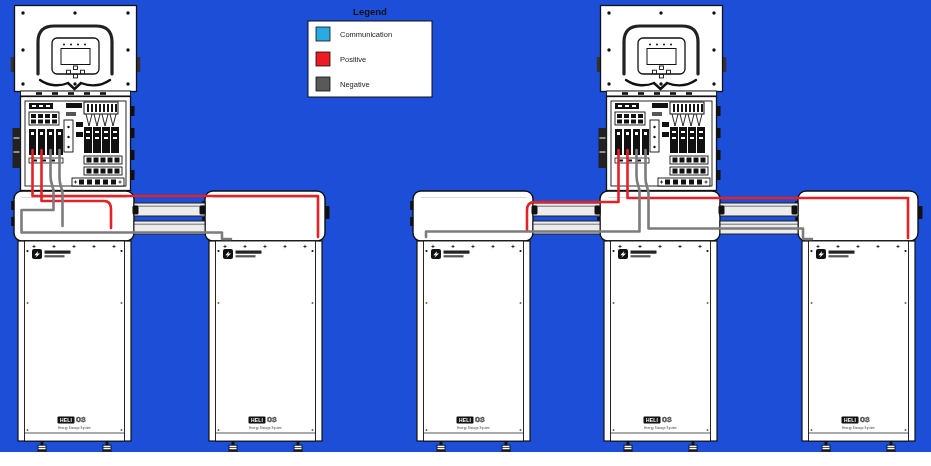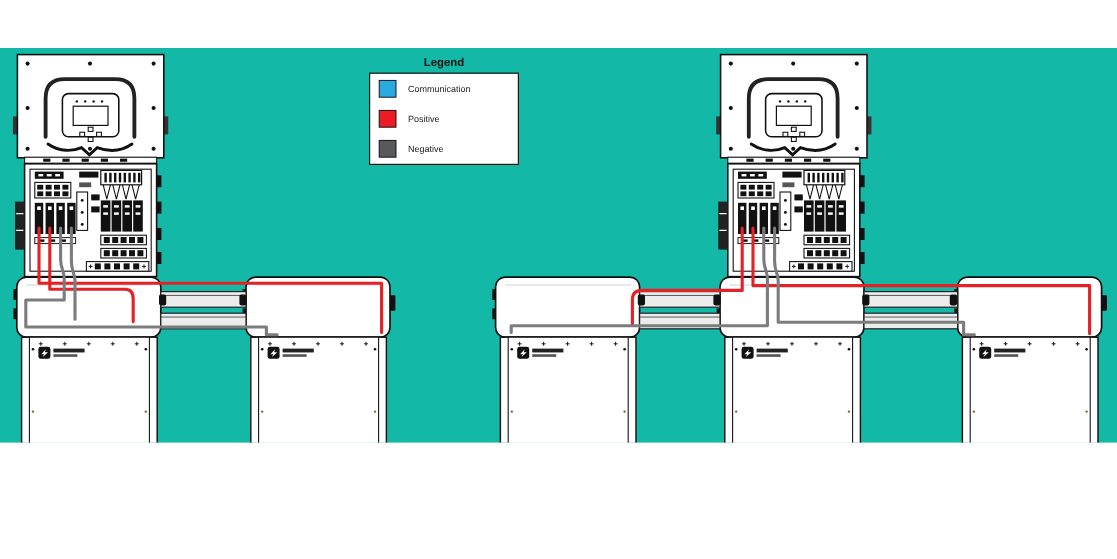--- a/index.html
+++ b/index.html
@@ -1,17 +1,17 @@
 <!DOCTYPE html>
 <html><head>
 <meta charset="utf-8">
 <style>
   html,body{margin:0;padding:0;background:#ffffff;}
   body{font-family:"Liberation Sans", sans-serif;}
-  .stage{position:relative;width:931px;height:329px;background:#14b8a6;overflow:hidden;margin-top:40px;}
+  .stage{position:relative;width:931px;height:452px;background:#1d4ed8;overflow:hidden;}
   svg text{font-family:"Liberation Sans", sans-serif;}
   .legend-title{font-weight:bold;font-size:9.5px;fill:#111;}
   .legend-label{font-size:7.5px;fill:#222;}
   .heli-primary{font-weight:bold;font-size:5px;fill:#fff;letter-spacing:.2px;}
   .heli-secondary{font-weight:bold;font-size:6.4px;fill:#ffffff;stroke:#111;stroke-width:.55;letter-spacing:.3px;}
   .heli-tagline{font-size:2.8px;fill:#333;letter-spacing:.15px;}
 </style>
 </head>
 <body>
 

